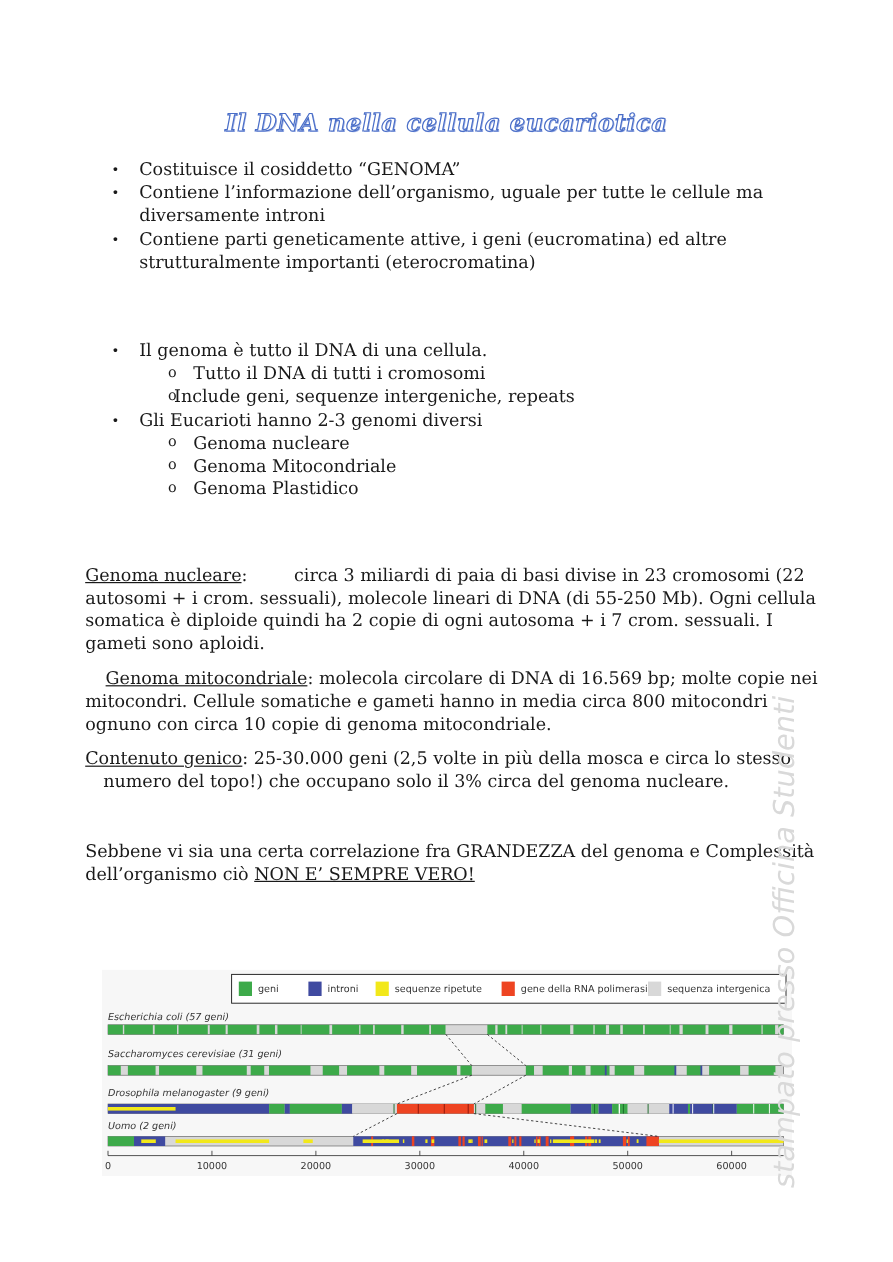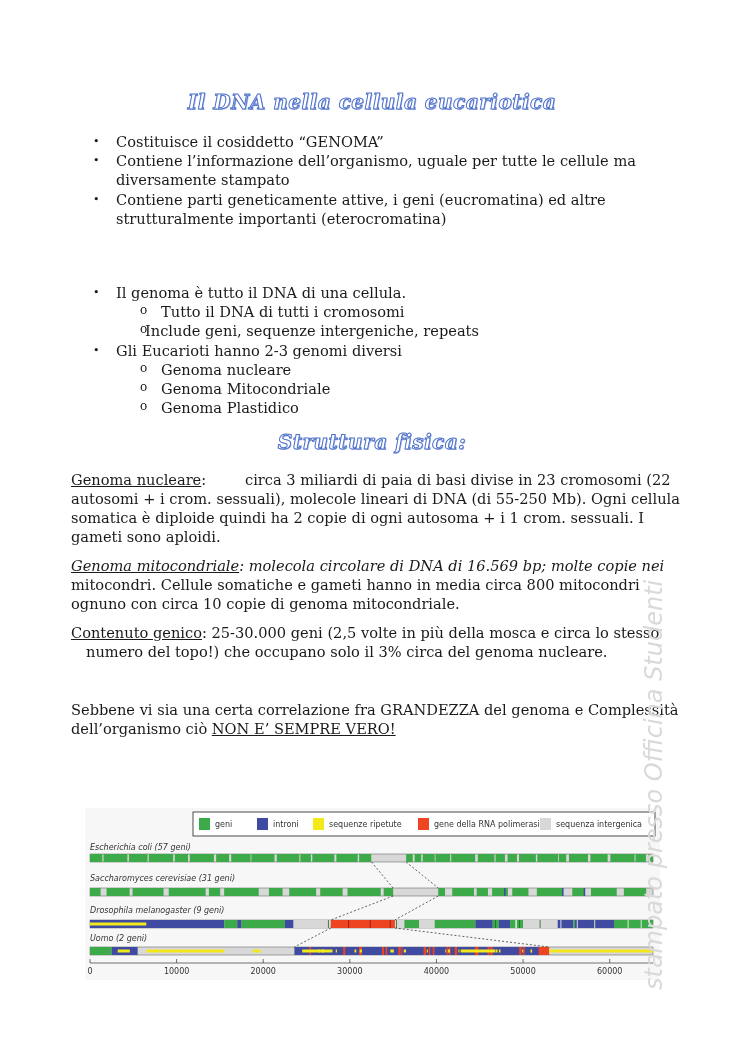--- a/index.html
+++ b/index.html
@@ -28,21 +28,21 @@
 <div class="page">
 
   <div class="heading" style="top:90px;">Il DNA nella cellula eucariotica</div>
 
   <div>
     <span class="bullet" style="left:93px;top:135px;">•</span>
     <div class="line" style="left:116px;top:132px;">Costituisce il cosiddetto “GENOMA”</div>
 
     <span class="bullet" style="left:93px;top:154px;">•</span>
     <div class="line" style="left:116px;top:151px;">Contiene l’informazione dell’organismo, uguale per tutte le cellule ma</div>
-    <div class="line" style="left:116px;top:170px;">diversamente stampato</div>
+    <div class="line" style="left:116px;top:170px;">diversamente introni</div>
 
     <span class="bullet" style="left:93px;top:193px;">•</span>
     <div class="line" style="left:116px;top:190px;">Contiene parti geneticamente attive, i geni (eucromatina) ed altre</div>
     <div class="line" style="left:116px;top:209px;">strutturalmente importanti (eterocromatina)</div>
   </div>
 
 
   <div>
     <span class="bullet" style="left:93px;top:286px;">•</span>
     <div class="line" style="left:116px;top:283px;">Il genoma è tutto il DNA di una cellula.</div>
@@ -54,34 +54,33 @@
     <span class="bullet" style="left:93px;top:344px;">•</span>
     <div class="line" style="left:116px;top:341px;">Gli Eucarioti hanno 2-3 genomi diversi</div>
     <span class="sub-bullet" style="left:140px;top:361px;">o</span>
     <div class="line" style="left:161px;top:360px;">Genoma nucleare</div>
     <span class="sub-bullet" style="left:140px;top:380px;">o</span>
     <div class="line" style="left:161px;top:379px;">Genoma Mitocondriale</div>
     <span class="sub-bullet" style="left:140px;top:399px;">o</span>
     <div class="line" style="left:161px;top:398px;">Genoma Plastidico</div>
   </div>
 
-  <div class="heading" style="top:430px;">Struttura fisica:</div>
 
   <div>
     <div class="line" style="left:71px;top:470px;">
       <span class="u">Genoma nucleare</span><span>:</span>
     </div>
     <div class="line" style="left:245px;top:470px;">circa 3 miliardi di paia di basi divise in 23 cromosomi (22</div>
     <div class="line" style="left:71px;top:489px;">autosomi + i crom. sessuali), molecole lineari di DNA (di 55-250 Mb). Ogni cellula</div>
-    <div class="line" style="left:71px;top:508px;">somatica è diploide quindi ha 2 copie di ogni autosoma + i 1 crom. sessuali. I</div>
+    <div class="line" style="left:71px;top:508px;">somatica è diploide quindi ha 2 copie di ogni autosoma + i 7 crom. sessuali. I</div>
     <div class="line" style="left:71px;top:527px;">gameti sono aploidi.</div>
   </div>
 
   <div>
-    <div class="line" style="left:71px;top:556px;font-style:italic;">
+    <div class="line" style="left:88px;top:556px;">
       <span class="u">Genoma mitocondriale</span><span>:</span><span> molecola circolare di DNA di 16.569 bp; molte copie nei</span>
     </div>
     <div class="line" style="left:71px;top:575px;">mitocondri. Cellule somatiche e gameti hanno in media circa 800 mitocondri</div>
     <div class="line" style="left:71px;top:594px;">ognuno con circa 10 copie di genoma mitocondriale.</div>
   </div>
 
   <div>
     <div class="line" style="left:71px;top:623px;">
       <span class="u">Contenuto genico</span><span>:</span><span> 25-30.000 geni (2,5 volte in più della mosca e circa lo stesso</span>
     </div>

